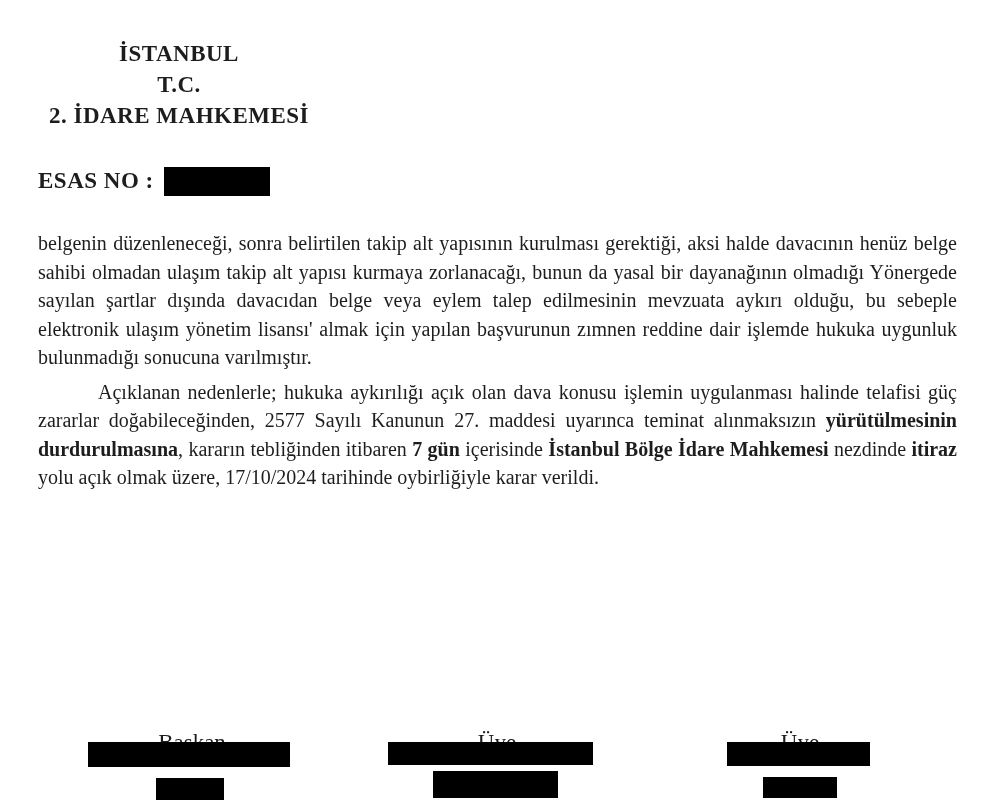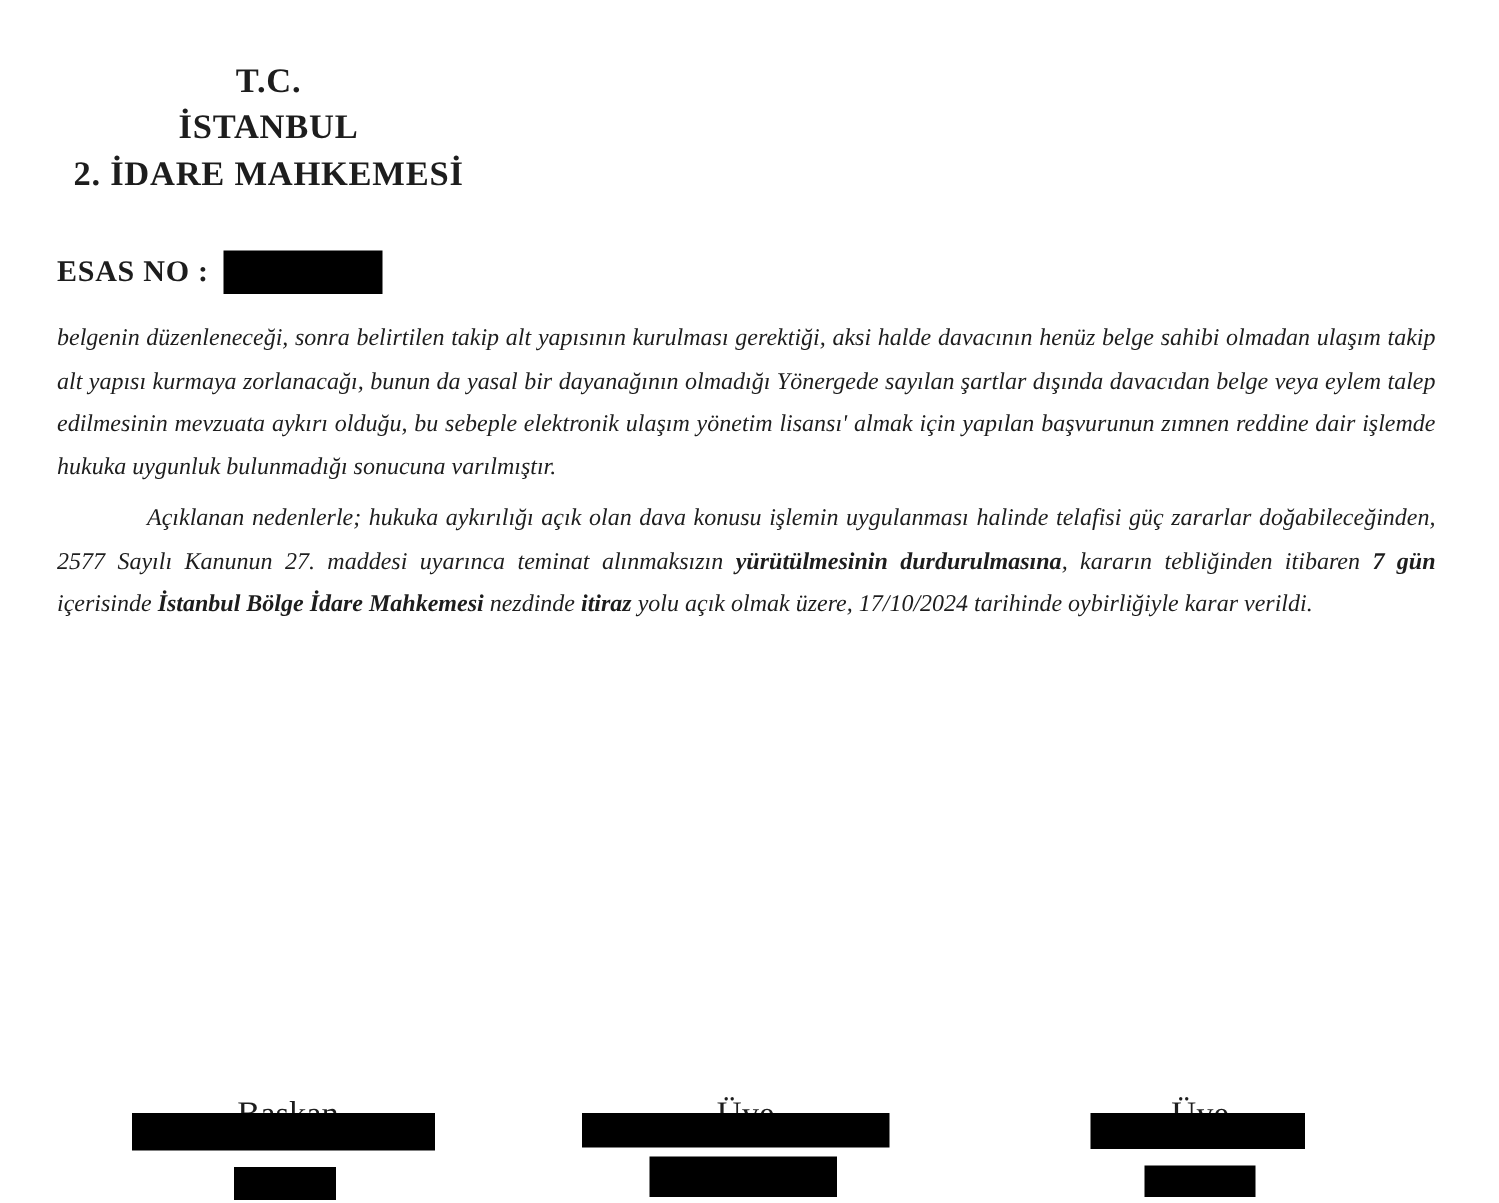--- a/index.html
+++ b/index.html
@@ -31,41 +31,40 @@
 
   
   .esas-row {
     margin: 35px 0 0 38px;
     height: 30px;
     display: flex;
     align-items: center;
   }
   .esas-label {
     font-weight: bold;
-    font-size: 20px;
+    font-size: 23px;
     letter-spacing: 0.5px;
     white-space: pre;
   }
   .redaction {
     background: #000000;
     display: inline-block;
   }
   .esas-redaction {
     width: 106px;
     height: 29px;
     margin-left: 10px;
   }
 
   
   .content {
-    margin: 16px 42px 0 38px;
-    font-size: 16px;
+    margin: 33px 42px 0 38px;
+    font-size: 20px;
     line-height: 28.5px;
     text-align: justify;
-    font-style: italic;
   }
   .content p { margin: 0 0 6px 0; }
   .content p.indent { text-indent: 60px; }
   .b { font-weight: bold; }
 
   
   .signatures { position: absolute; left: 0; top: 0; width: 999px; height: 802px; pointer-events: none; }
   .sig-label {
     position: absolute;
     top: 692px;
@@ -83,22 +82,22 @@
   .c2b2 { left: 433px; top: 733px; width: 125px; height: 27px; }
   .c3b1 { left: 727px; top: 704px; width: 143px; height: 24px; }
   .c3b2 { left: 763px; top: 739px; width: 74px;  height: 21px; }
 </style>
 </head>
 <body>
 
 <div class="page">
 
   <header class="doc-header">
+    <div>İSTANBUL</div>
     <div>T.C.</div>
-    <div>İSTANBUL</div>
     <div>2. İDARE MAHKEMESİ</div>
   </header>
 
   <div class="esas-row">
     <span class="esas-label">ESAS NO :</span>
     <span class="redaction esas-redaction"></span>
   </div>
 
   <main class="content">
     <p><span>belgenin düzenleneceği, sonra belirtilen takip alt yapısının kurulması gerektiği, aksi halde davacının henüz belge sahibi olmadan ulaşım takip alt yapısı kurmaya zorlanacağı, bunun da yasal bir dayanağının olmadığı Yönergede sayılan şartlar dışında davacıdan belge veya eylem talep edilmesinin mevzuata aykırı olduğu, bu sebeple elektronik ulaşım yönetim lisansı' almak için yapılan başvurunun zımnen reddine dair işlemde hukuka uygunluk bulunmadığı sonucuna varılmıştır.</span></p>

